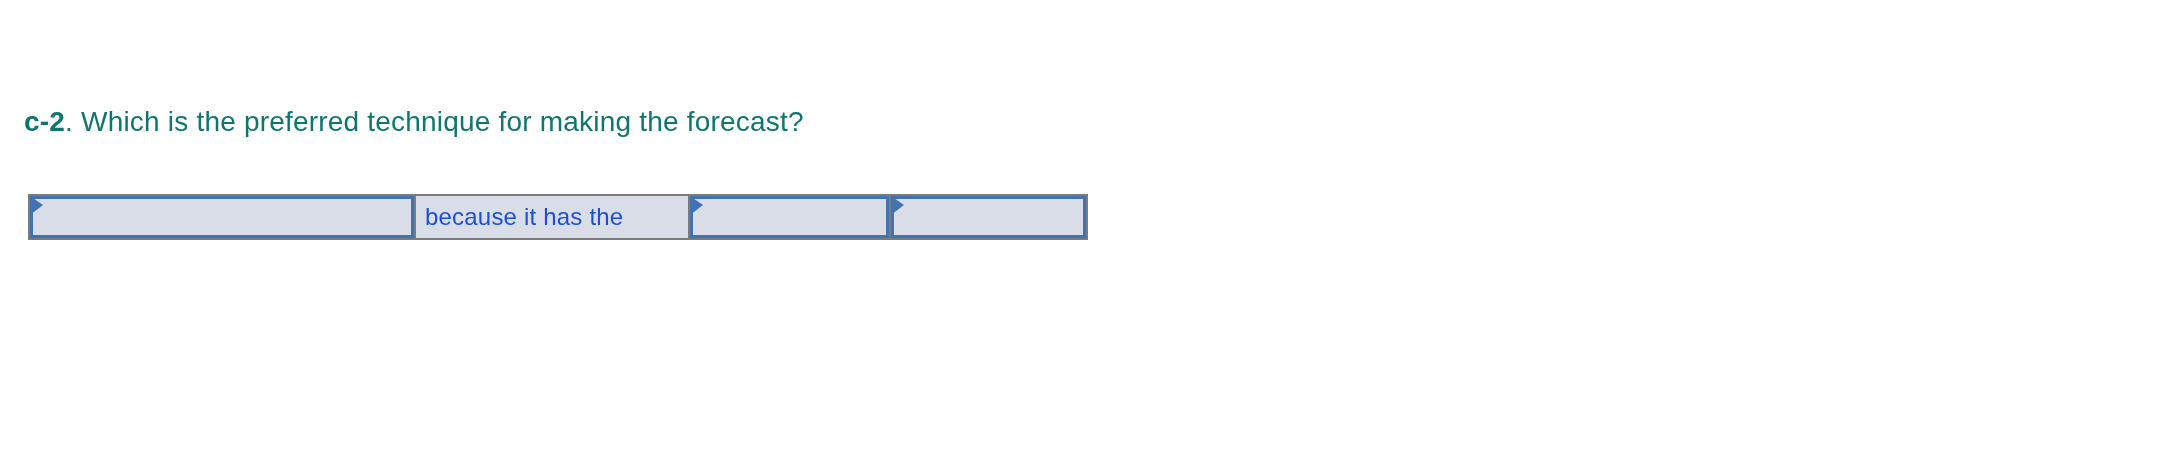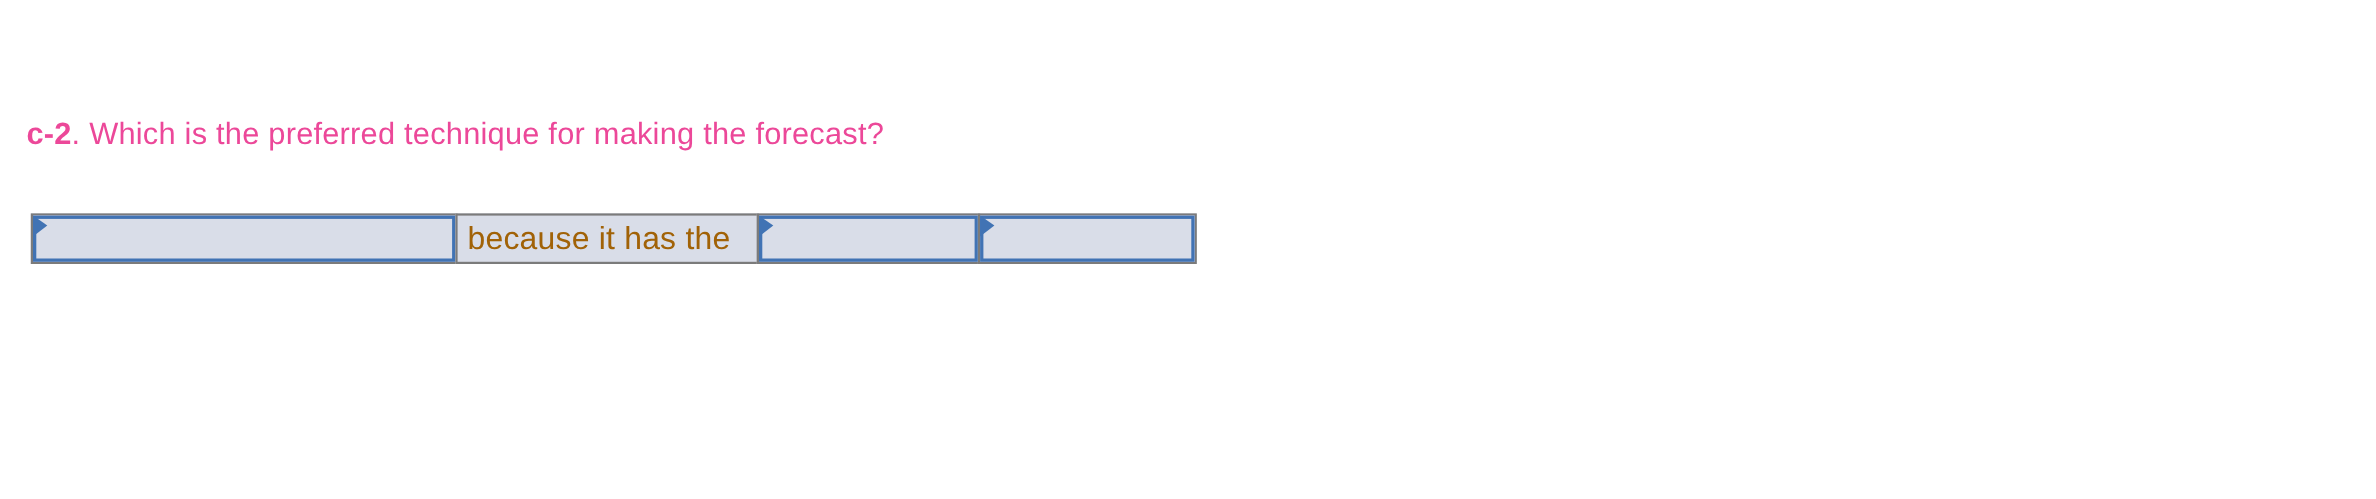--- a/index.html
+++ b/index.html
@@ -15,21 +15,21 @@
     position: absolute;
     inset: 0;
     background: #ffffff;
   }
   .question-line {
     position: absolute;
     left: 24px;
     top: 104px;
     font-size: 28px;
     line-height: 36px;
-    color: #ec4899;
+    color: #0f766e;
     letter-spacing: 0.2px;
     white-space: nowrap;
   }
   .question-line .qnum { font-weight: bold; }
   .answer-row {
     position: absolute;
     left: 28px;
     top: 194px;
     height: 46px;
     display: flex;
@@ -39,22 +39,22 @@
     height: 46px;
     background: #d9dde8;
     border: 2px solid #7b7b7b;
     position: relative;
   }
   .cell + .cell { margin-left: -2px; }
   .cell.static {
     display: flex;
     align-items: center;
     padding-left: 9px;
-    font-size: 29px;
-    color: #a16207;
+    font-size: 24px;
+    color: #1d4ed8;
     letter-spacing: 0.2px;
     white-space: nowrap;
     overflow: hidden;
   }
   .cell.drop { padding: 0; }
   .drop-inner {
     position: absolute;
     inset: 0;
     background: #d9dde8;
     border: 3px solid #4173b4;

